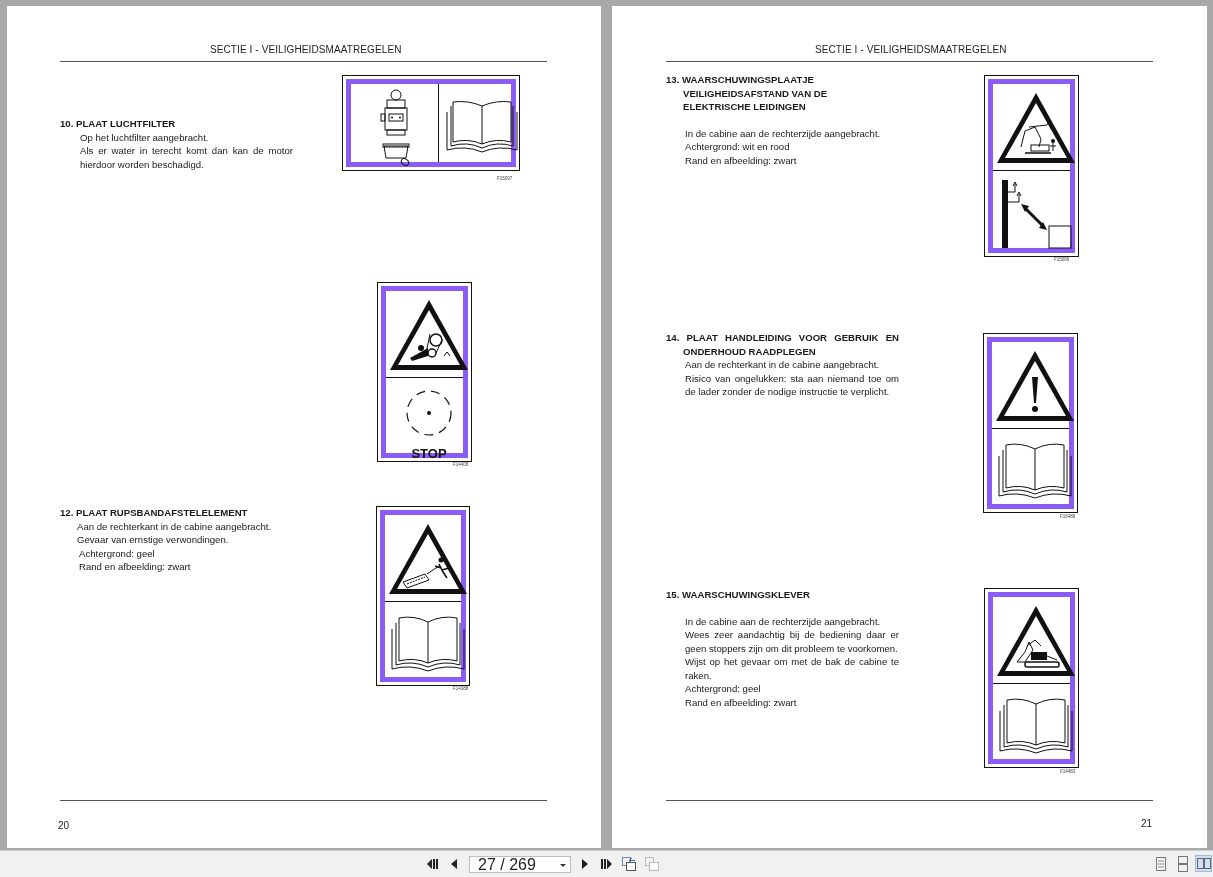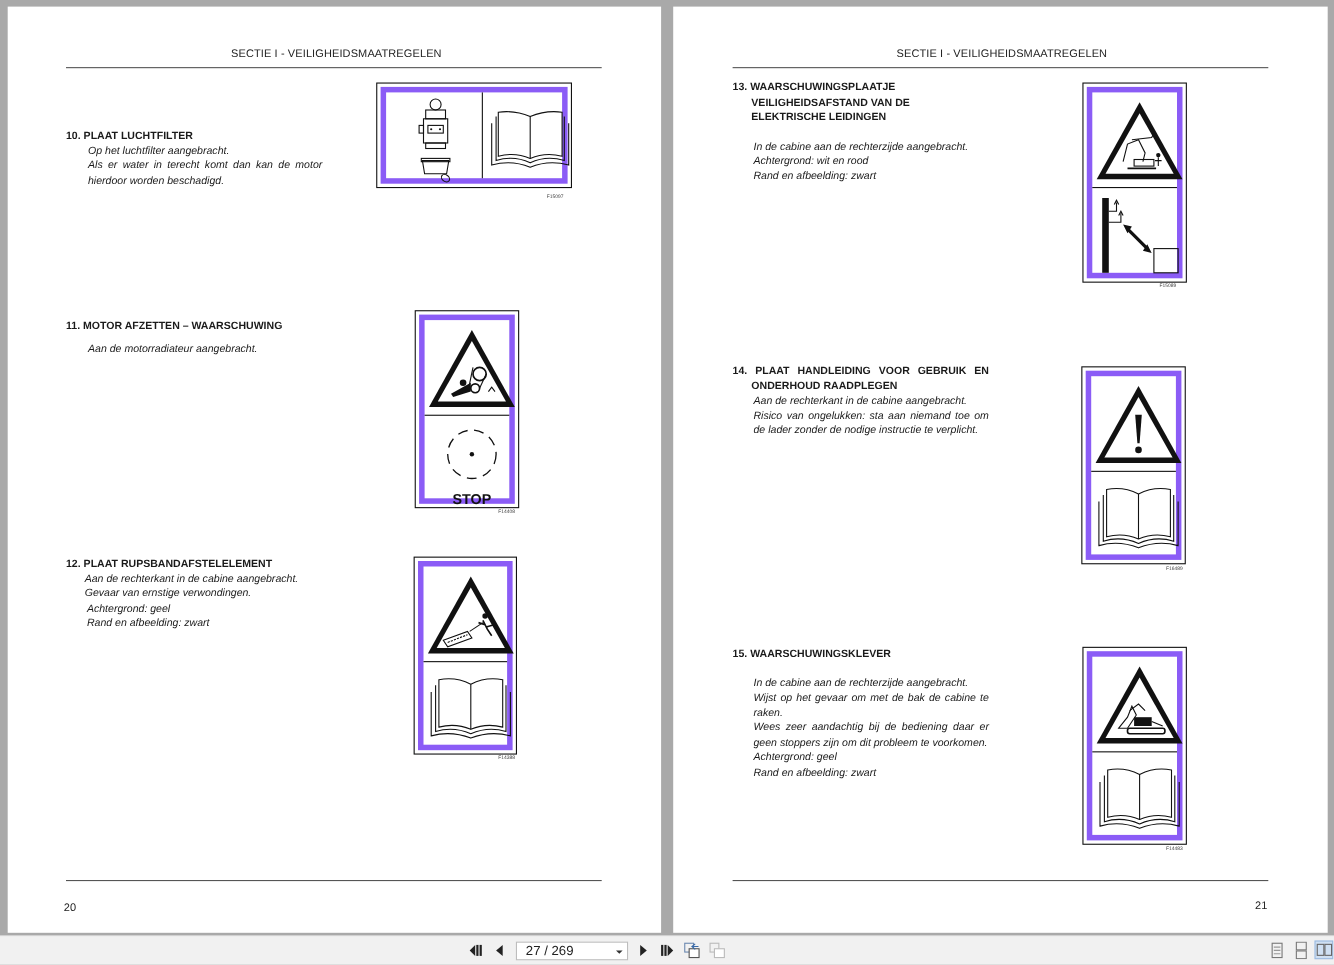--- a/index.html
+++ b/index.html
@@ -14,37 +14,37 @@
   }
   #page-left { left:7px; width:594px; }
   #page-right { left:612px; width:595px; }
   .hdr {
     position:absolute; top:38px; font-size:10px; letter-spacing:0.1px; color:#222;
   }
   .hrule { position:absolute; height:1px; background:#555; }
   .pnum { position:absolute; font-size:10px; color:#222; }
   .sec { position:absolute; font-size:9.6px; line-height:13.5px; }
   .sec .title { font-weight:bold; display:block; }
-  .sec .body { display:block; padding-left:20px;font-style:italic; }
+  .sec .body { display:block; padding-left:20px; }
   .sec .body p { margin:0; text-align:justify; }
   .figbox { position:absolute; border:1px solid #111; background:#fff; }
   .figbox .inner { position:absolute; left:3px; top:3px; right:3px; bottom:3px; border:5px solid #8b5cf6; }
   .figcode { position:absolute; font-size:4.5px; color:#444; }
   svg { display:block; }
 
   
   #toolbar {
     position:absolute; left:0; top:850px; width:1213px; height:27px;
     background:#f1f1f1; border-top:1px solid #d0d0d0;
   }
   .tb-btn { position:absolute; top:5px; width:16px; height:16px; cursor:pointer; }
   #page-select {
     position:absolute; left:469px; top:5px; width:102px; height:17px;
     background:#fff; border:1px solid #bdbdbd; box-sizing:border-box;
-    font-size:12px; line-height:15px; padding-left:8px; color:#222;
+    font-size:16px; line-height:15px; padding-left:8px; color:#222;
   }
   #page-select .caret { position:absolute; right:4px; top:7px; width:0; height:0;
     border-left:3px solid transparent; border-right:3px solid transparent; border-top:3px solid #333; }
 </style>
 </head>
 <body>
 
 <div class="page" id="page-left">
   <div class="hdr" style="left:203px;">SECTIE I - VEILIGHEIDSMAATREGELEN</div>
   <div class="hrule" style="left:53px; top:55px; width:487px;"></div>
@@ -75,26 +75,20 @@
       <svg style="position:absolute; left:92px; top:16px;" width="78" height="56">
         <path d="M4 12 L4 50 Q22 45 39 52 Q56 45 74 50 L74 12" fill="none" stroke="#111"></path>
         <path d="M8 6 L8 46 Q24 41 39 48 Q54 41 70 46 L70 6" fill="none" stroke="#111"></path>
         <path d="M10 2 Q25 0 39 6 Q53 0 68 2 L68 42 Q53 38 39 44 Q25 38 10 42 Z" fill="#fff" stroke="#111"></path>
         <line x1="39" y1="6" x2="39" y2="44" stroke="#111"></line>
       </svg>
     </div>
   </div>
   <div class="figcode" style="left:490px; top:170px;">F15097</div>
 
-  <div class="sec" style="left:53px; top:284px; width:260px;">
-    <span class="title">11. MOTOR AFZETTEN – WAARSCHUWING</span>
-    <span class="body" style="margin-top:7px;">
-      <p>Aan de motorradiateur aangebracht.</p>
-    </span>
-  </div>
   <div class="figbox" style="left:370px; top:276px; width:93px; height:178px;">
     <div class="inner">
       <div style="position:absolute; left:0; right:0; top:86px; height:1px; background:#111;"></div>
       <svg style="position:absolute; left:2px; top:7px;" width="82" height="74">
         <path d="M41 2 L80 72 L2 72 Z" fill="#111"></path>
         <path d="M41 12 L72 67 L10 67 Z" fill="#fff"></path>
         <circle cx="48" cy="42" r="6" fill="none" stroke="#111" stroke-width="1.5"></circle>
         <circle cx="44" cy="55" r="4" fill="none" stroke="#111" stroke-width="1.5"></circle>
         <line x1="42" y1="36" x2="38" y2="55" stroke="#111"></line>
         <line x1="54" y1="42" x2="48" y2="55" stroke="#111"></line>
@@ -209,22 +203,22 @@
         <line x1="40" y1="7" x2="40" y2="48" stroke="#111"></line>
       </svg>
     </div>
   </div>
   <div class="figcode" style="left:448px; top:508px;">F16489</div>
 
   <div class="sec" style="left:54px; top:582px; width:233px;">
     <span class="title">15. WAARSCHUWINGSKLEVER</span>
     <span class="body" style="margin-top:13px; padding-left:19px;">
       <p>In de cabine aan de rechterzijde aangebracht.</p>
+      <p>Wees zeer aandachtig bij de bediening daar er geen stoppers zijn om dit probleem te voorkomen.</p>
       <p>Wijst op het gevaar om met de bak de cabine te raken.</p>
-      <p>Wees zeer aandachtig bij de bediening daar er geen stoppers zijn om dit probleem te voorkomen.</p>
       <p>Achtergrond: geel</p>
       <p>Rand en afbeelding: zwart</p>
     </span>
   </div>
   <div class="figbox" style="left:372px; top:582px; width:93px; height:178px;">
     <div class="inner">
       <div style="position:absolute; left:0; right:0; top:86px; height:1px; background:#111;"></div>
       <svg style="position:absolute; left:2px; top:7px;" width="82" height="74">
         <path d="M41 2 L80 72 L2 72 Z" fill="#111"></path>
         <path d="M41 12 L72 67 L10 67 Z" fill="#fff"></path>

